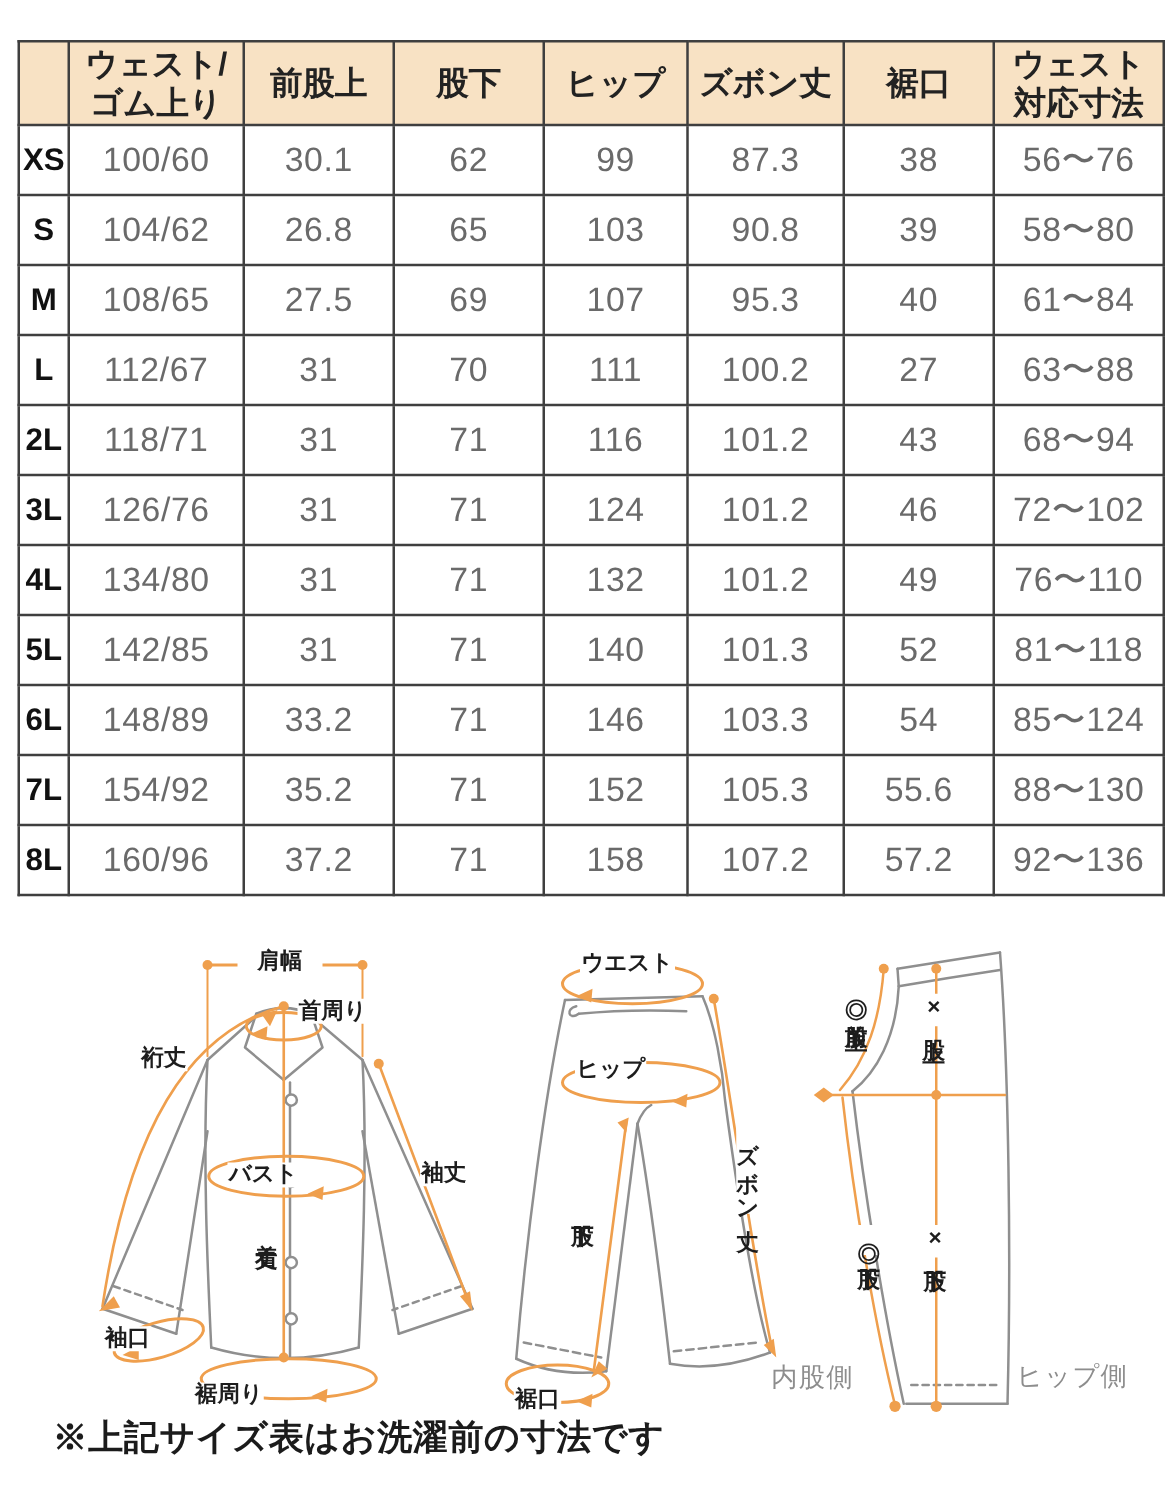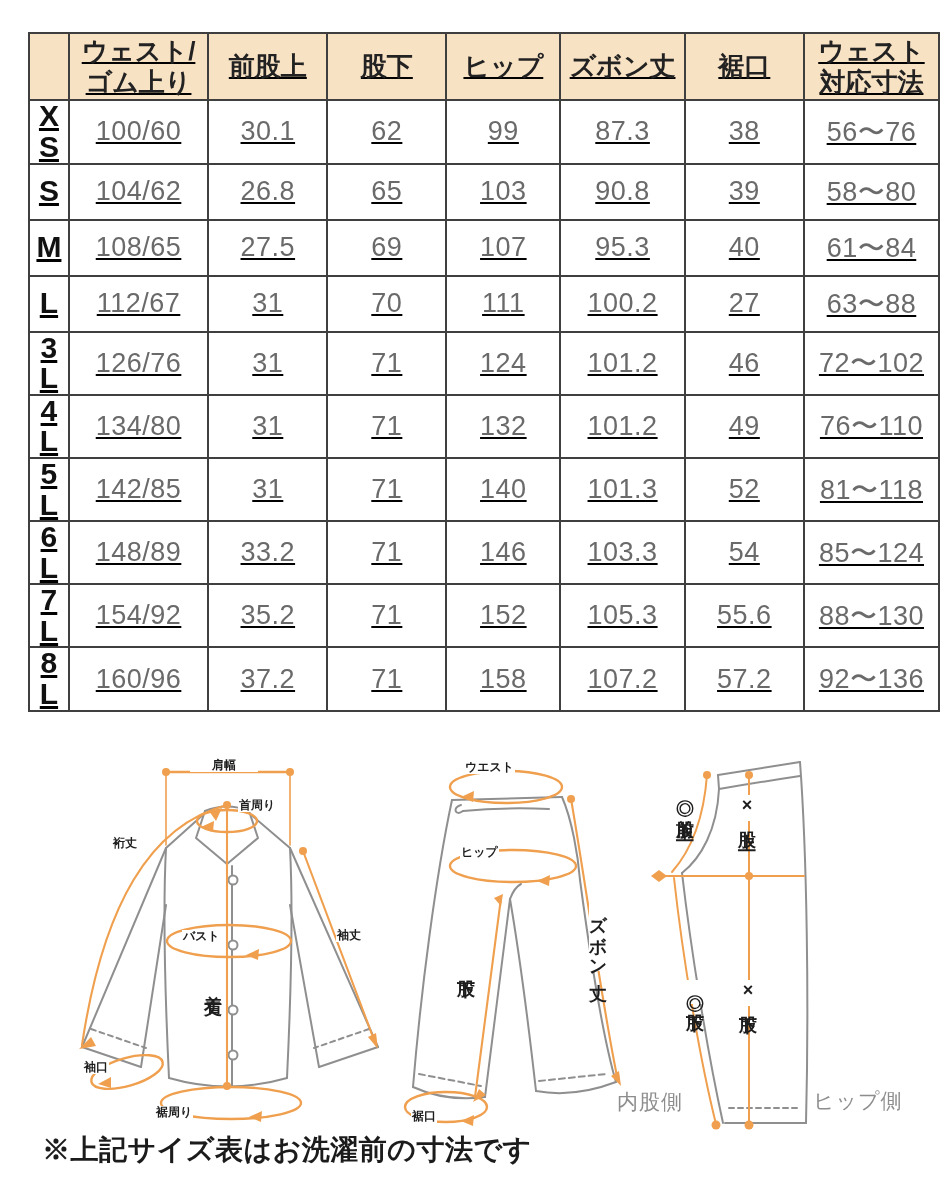--- a/index.html
+++ b/index.html
@@ -1,34 +1,34 @@
 <!DOCTYPE html>
 <html><head>
 <meta charset="utf-8">
 <style>
   * { margin:0; padding:0; box-sizing:border-box; }
   html,body { width:940px; height:1200px; background:#ffffff; font-family:"Liberation Sans",sans-serif; }
   body { position:relative; overflow:hidden; }
 
   
-  table.size-table { border-collapse:collapse; position:absolute; left:28px; top:32px; table-layout:fixed;text-decoration:underline; }
+  table.size-table { border-collapse:collapse; position:absolute; left:14px; top:32px; table-layout:fixed; }
   .size-table th, .size-table td { border:2px solid #3f3f3f; text-align:center; vertical-align:middle; }
   .size-table thead th {
     background:#f8e2c4; color:#222; font-size:26px; font-weight:600;
     height:65px; line-height:1.18; padding:2px 3px; word-break:break-all;
   }
   .size-table tbody th.size {
-    background:#fff; color:#111; font-size:30px; font-weight:600;
+    background:#fff; color:#111; font-size:25px; font-weight:600;
     line-height:1.02; word-break:break-all; padding:0 2px;
   }
   .size-table td { color:#6a6a6a; font-size:27px; font-weight:500; height:56px; letter-spacing:0.5px; }
 
   
   svg.fig { position:absolute; left:0; top:745px; width:940px; height:420px; }
-  .hlabel { position:absolute; font-size:12px; font-weight:700; color:#1d1d1d; background:#fff; line-height:1.1; padding:0 1px; white-space:nowrap; }
+  .hlabel { position:absolute; font-size:18px; font-weight:700; color:#1d1d1d; background:#fff; line-height:1.1; padding:0 1px; white-space:nowrap; }
   .vlabel { position:absolute; writing-mode:vertical-rl; text-orientation:upright; font-size:18px; font-weight:700; color:#1d1d1d; background:#fff; line-height:1; letter-spacing:2px; white-space:nowrap; }
   .glabel { position:absolute; font-size:21px; font-weight:400; color:#8d8d8d; letter-spacing:1px; white-space:nowrap; }
   .note { position:absolute; left:42px; top:1131px; font-size:28px; font-weight:600; color:#1b1b1b; letter-spacing:0.5px; }
 </style>
 </head>
 <body>
 
 <table class="size-table">
   <colgroup>
     <col style="width:40px">
@@ -85,20 +85,30 @@
       </tr>
       <tr>
         <th class="size">L</th>
         <td>112/67</td>
         <td>31</td>
         <td>70</td>
         <td>111</td>
         <td>100.2</td>
         <td>27</td>
         <td>63〜88</td>
+      </tr>
+      <tr>
+        <th class="size">2L</th>
+        <td>118/71</td>
+        <td>31</td>
+        <td>71</td>
+        <td>116</td>
+        <td>101.2</td>
+        <td>43</td>
+        <td>68〜94</td>
       </tr>
       <tr>
         <th class="size">3L</th>
         <td>126/76</td>
         <td>31</td>
         <td>71</td>
         <td>124</td>
         <td>101.2</td>
         <td>46</td>
         <td>72〜102</td>

